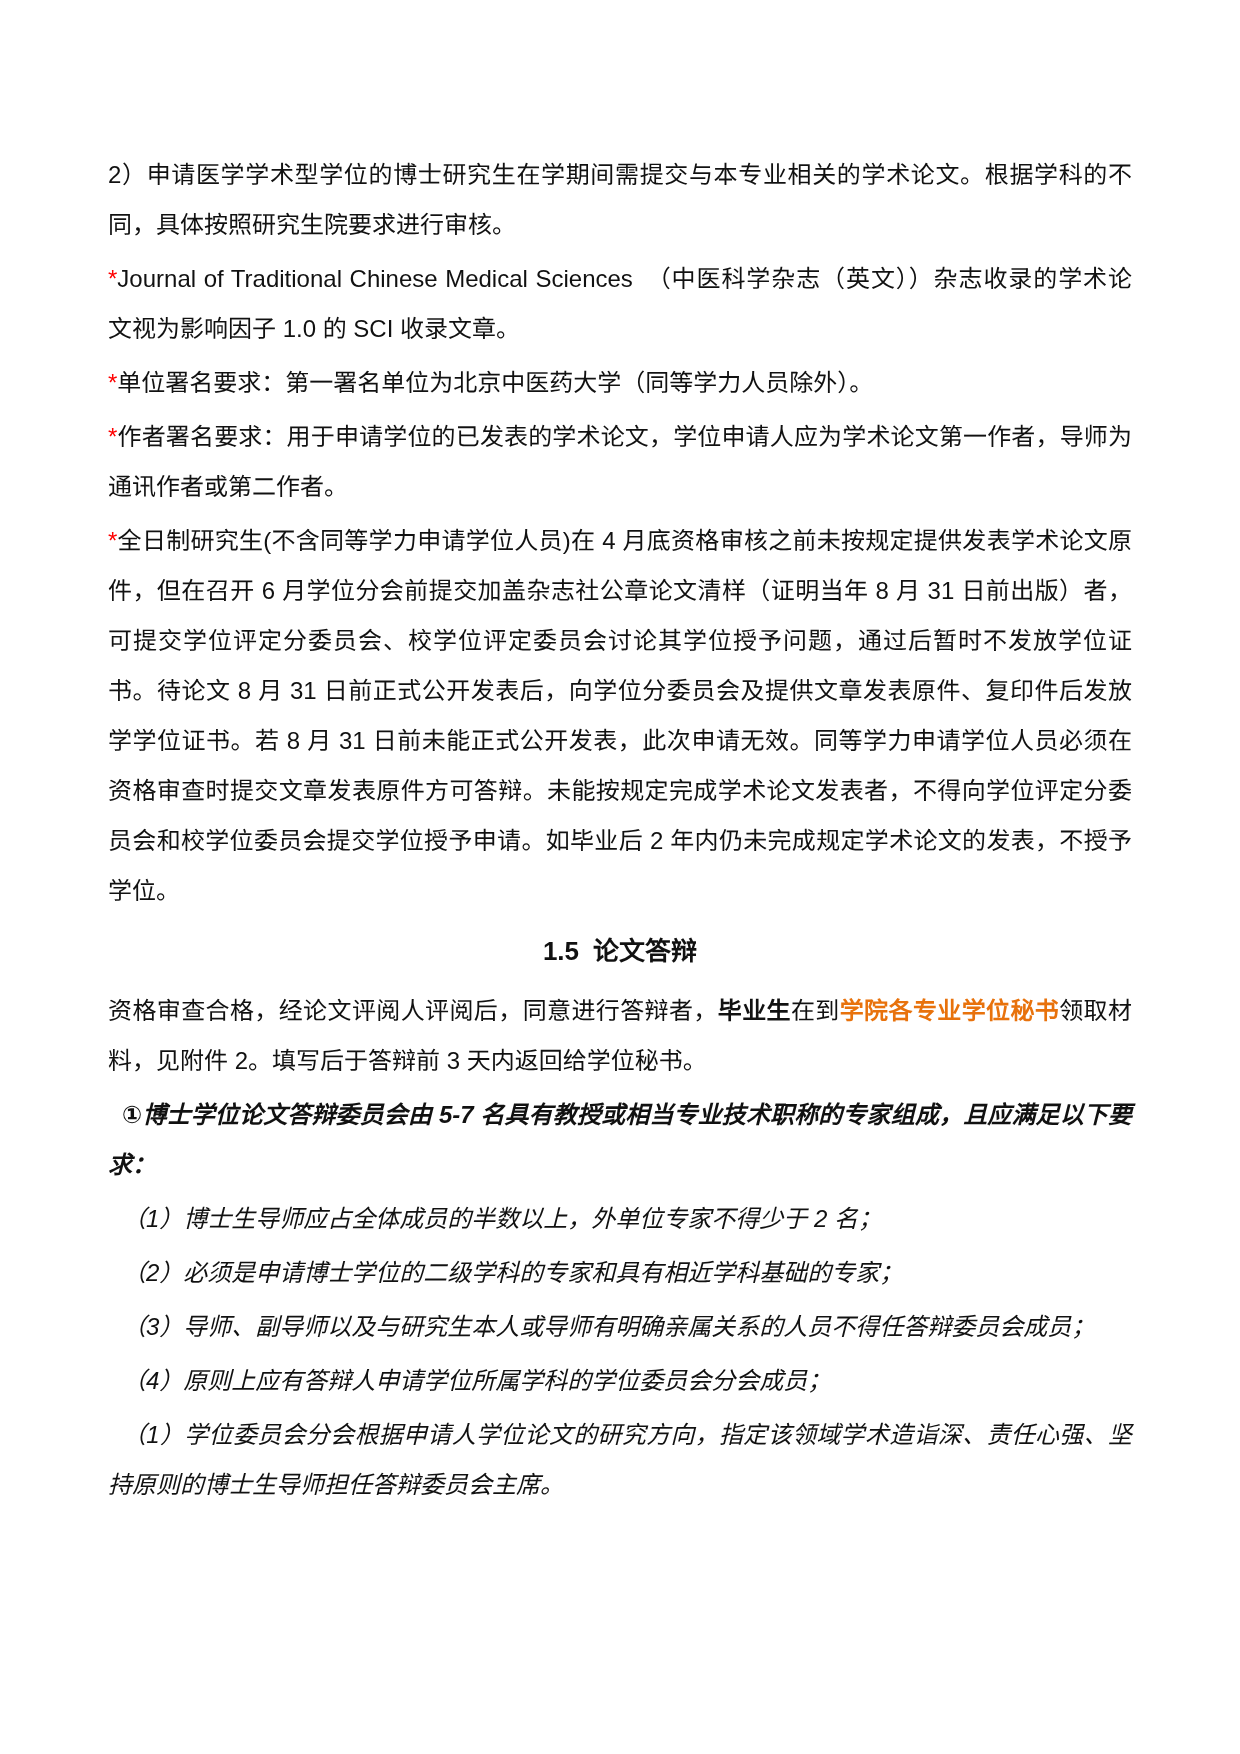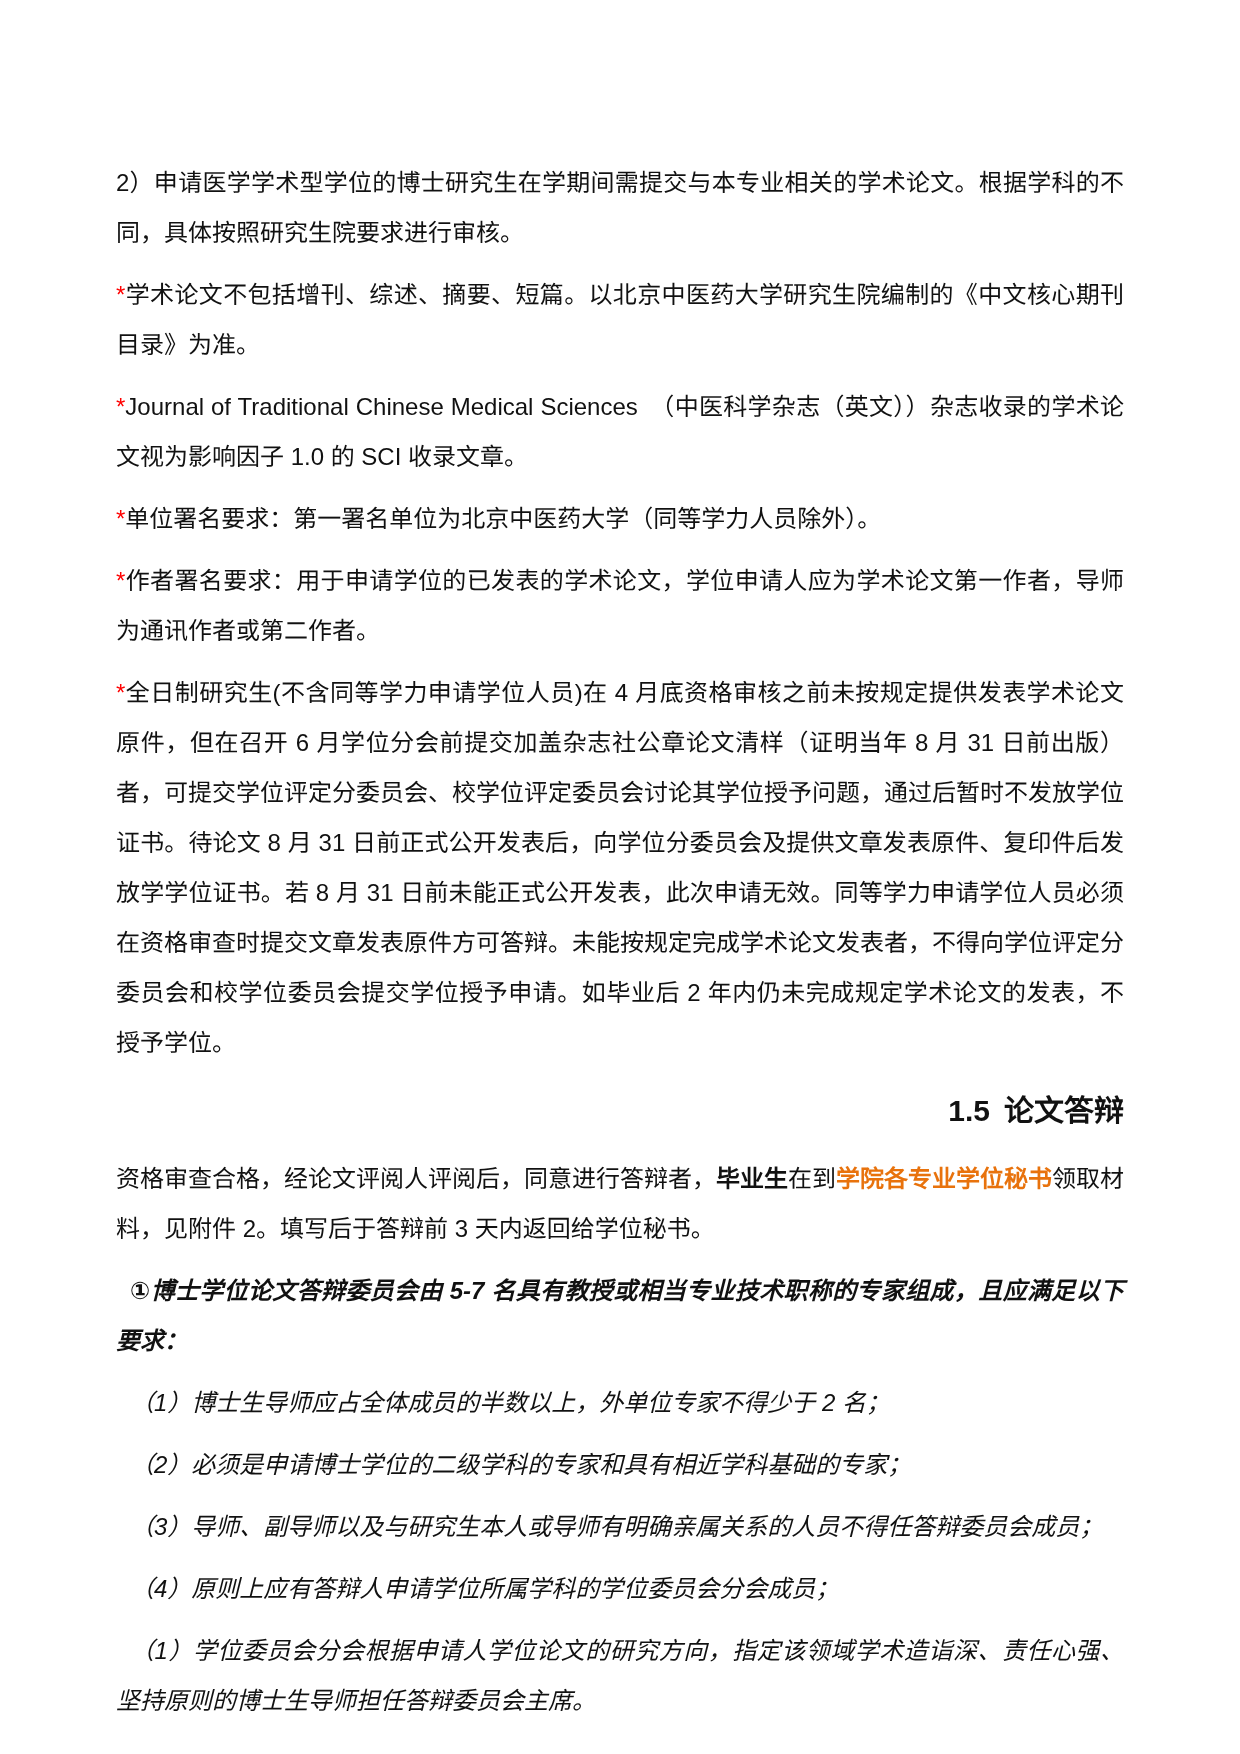--- a/index.html
+++ b/index.html
@@ -15,33 +15,33 @@
     overflow: hidden;
   }
   .page {
     box-sizing: border-box;
     width: 1240px;
     height: 1754px;
     background: var(--page-bg, #ffffff);
     padding: 146px 104px 60px 104px;
   }
   .doc p {
-    margin: 12px;
+    margin: 4px;
     font-size: 24px;
     line-height: 50px;
     text-align: justify;
     text-justify: inter-ideograph;
     word-break: break-word;
     color: var(--text-color, #111111);
   }
   .doc p.heading {
-    font-size: 30px;
+    font-size: 26px;
     line-height: 62px;
     font-weight: 700;
-    text-align: right;
+    text-align: center;
     margin-top: 4px;
     margin-bottom: 2px;
   }
   .doc p.lead-indent,
   .doc p.list {
     text-indent: 14px;
     font-style: italic;
   }
   
   .red    { color: var(--asterisk-color, #ff0000); }
@@ -49,21 +49,20 @@
   .orange { color: var(--highlight-color, #e8720c); font-weight: 700; }
   .hnum   { }
   .htitle { margin-left: 14px; }
 </style>
 </head>
 <body>
 
 <div class="page">
   <div class="doc">
       <p class="body"><span>2）申请医学学术型学位的博士研究生在学期间需提交与本专业相关的学术论文。根据学科的不同，具体按照研究生院要求进行审核。</span></p>
-      <p class="body"><span class="red">*</span><span>学术论文不包括增刊、综述、摘要、短篇。以北京中医药大学研究生院编制的《中文核心期刊目录》为准。</span></p>
       <p class="body"><span class="red">*</span><span>Journal of Traditional Chinese Medical Sciences　（中医科学杂志（英文））杂志收录的学术论文视为影响因子 1.0 的 SCI 收录文章。</span></p>
       <p class="body"><span class="red">*</span><span>单位署名要求：第一署名单位为北京中医药大学（同等学力人员除外）。</span></p>
       <p class="body"><span class="red">*</span><span>作者署名要求：用于申请学位的已发表的学术论文，学位申请人应为学术论文第一作者，导师为通讯作者或第二作者。</span></p>
       <p class="body"><span class="red">*</span><span>全日制研究生(不含同等学力申请学位人员)在 4 月底资格审核之前未按规定提供发表学术论文原件，但在召开 6 月学位分会前提交加盖杂志社公章论文清样（证明当年 8 月 31 日前出版）者，可提交学位评定分委员会、校学位评定委员会讨论其学位授予问题，通过后暂时不发放学位证书。待论文 8 月 31 日前正式公开发表后，向学位分委员会及提供文章发表原件、复印件后发放学学位证书。若 8 月 31 日前未能正式公开发表，此次申请无效。同等学力申请学位人员必须在资格审查时提交文章发表原件方可答辩。未能按规定完成学术论文发表者，不得向学位评定分委员会和校学位委员会提交学位授予申请。如毕业后 2 年内仍未完成规定学术论文的发表，不授予学位。</span></p>
       <p class="heading"><span class="hnum">1.5</span><span class="htitle">论文答辩</span></p>
       <p class="body"><span>资格审查合格，经论文评阅人评阅后，同意进行答辩者，</span><span class="bold">毕业生</span><span>在到</span><span class="orange">学院各专业学位秘书</span><span>领取材料，见附件 2。填写后于答辩前 3 天内返回给学位秘书。</span></p>
       <p class="lead-indent"><span class="bold">①博士学位论文答辩委员会由 5-7 名具有教授或相当专业技术职称的专家组成，且应满足以下要求：</span></p>
       <p class="list"><span>（1）博士生导师应占全体成员的半数以上，外单位专家不得少于 2 名；</span></p>
       <p class="list"><span>（2）必须是申请博士学位的二级学科的专家和具有相近学科基础的专家；</span></p>
       <p class="list"><span>（3）导师、副导师以及与研究生本人或导师有明确亲属关系的人员不得任答辩委员会成员；</span></p>

